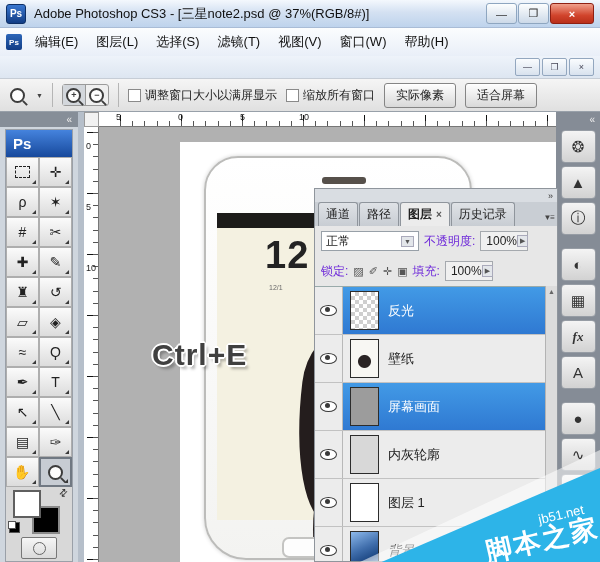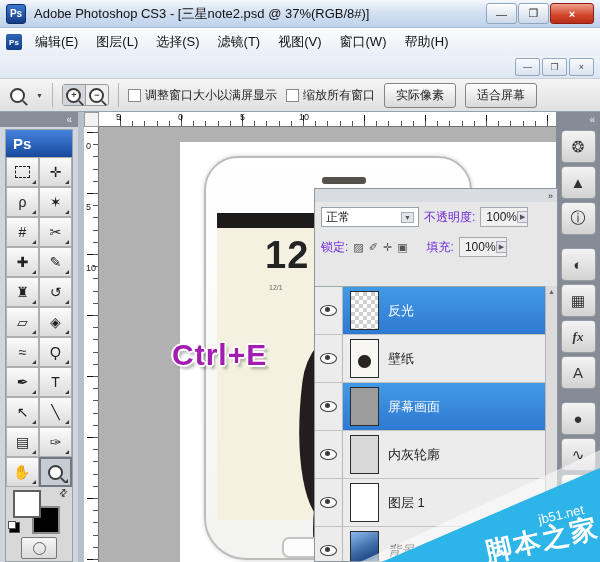--- a/index.html
+++ b/index.html
@@ -99,21 +99,21 @@
     border:2px solid #bcbcba;border-radius:34px 34px 42px 42px;box-sizing:border-box;box-shadow:0 0 4px rgba(0,0,0,.18)}
   .speaker{position:absolute;left:116px;top:19px;width:44px;height:7px;background:#56504a;border-radius:3px}
   .statusbar{position:absolute;left:37px;top:71px;width:256px;height:15px;background:#1d1c1a}
   .screen{position:absolute;left:37px;top:86px;width:256px;height:292px;background:#f4f1e1}
   .clock{position:absolute;left:48px;top:6px;font-size:38px;font-weight:bold;color:#232323;letter-spacing:1px}
   .clock-date{position:absolute;left:52px;top:56px;font-size:7px;color:#6a6a6a}
   .hair{position:absolute;left:80px;top:105px;width:74px;height:190px;background:#241d1d;
     border-radius:46% 54% 42% 58% / 28% 46% 52% 72%;transform:rotate(7deg)}
   .hair2{position:absolute;left:96px;top:250px;width:34px;height:128px;background:#2a2222;border-radius:40% 60% 45% 55%/40% 40% 60% 60%}
   .home-btn{position:absolute;left:102px;top:395px;width:40px;height:21px;background:#fdfdfd;border:2px solid #c4c4c2;border-radius:7px;box-sizing:border-box}
-  .ctrl-e{position:absolute;left:172px;top:338px;font-size:30px;font-weight:bold;color:#a21caf;letter-spacing:1px;z-index:6;
+  .ctrl-e{position:absolute;left:152px;top:338px;font-size:30px;font-weight:bold;color:#404040;letter-spacing:1px;z-index:6;
     text-shadow:-2px 0 #fff,2px 0 #fff,0 -2px #fff,0 2px #fff,-1px -1px #fff,1px 1px #fff,-1px 1px #fff,1px -1px #fff,3px 4px 3px rgba(0,0,0,.3)}
 
   
   .dock{position:absolute;left:556px;top:112px;width:44px;height:450px;background:#858c96;z-index:8}
   .dock-collapse{height:15px;color:#eee;font-size:10px;display:flex;align-items:center;justify-content:flex-end;padding-right:5px}
   .dock-btn{width:33px;height:31px;margin:3px auto;border:1px solid #969ca4;border-radius:4px;
     background:linear-gradient(#f4f4f4,#d2d2d2);display:flex;align-items:center;justify-content:center;
     font-size:15px;color:#333}
   .dock-btn.fx{font-style:italic;font-weight:bold;font-size:13px;font-family:"Liberation Serif",serif}
   .dock-gap{height:7px}
@@ -354,40 +354,47 @@
   <div class="dock-gap"></div>
   <div class="dock-btn">●</div>
   <div class="dock-btn">∿</div>
   <div class="dock-btn">◠</div>
 </div>
 
 <div class="layers-panel">
   <div class="panel-topstrip">
     <span>»</span>
   </div>
+  <div class="tabrow">
+    <span class="tab">通道</span>
+    <span class="tab">路径</span>
+    <span class="tab active"><span>图层</span><span class="tab-x">×</span></span>
+    <span class="tab">历史记录</span>
+    <span class="panel-menu">▼≡</span>
+  </div>
   <div class="blend-row">
     <span class="blend-select">
       <span>正常</span>
       <span class="dd">▼</span>
     </span>
     <span class="dim">不透明度:</span>
     <span class="value-box">
       <span>100%</span>
       <span class="spin">▶</span>
     </span>
   </div>
   <div class="lock-row">
     <span class="dim">锁定:</span>
     <span class="lock-icons">
       <span>▨</span>
       <span>✐</span>
       <span>✛</span>
       <span>▣</span>
     </span>
-    <span class="dim" style="margin-left:14px">填充:</span>
+    <span class="dim" style="">填充:</span>
     <span class="value-box">
       <span>100%</span>
       <span class="spin">▶</span>
     </span>
   </div>
   <div class="layer-list">
     <div class="layer-row selected">
       <div class="eye-cell">
           <span class="eye"></span>
         </div>

